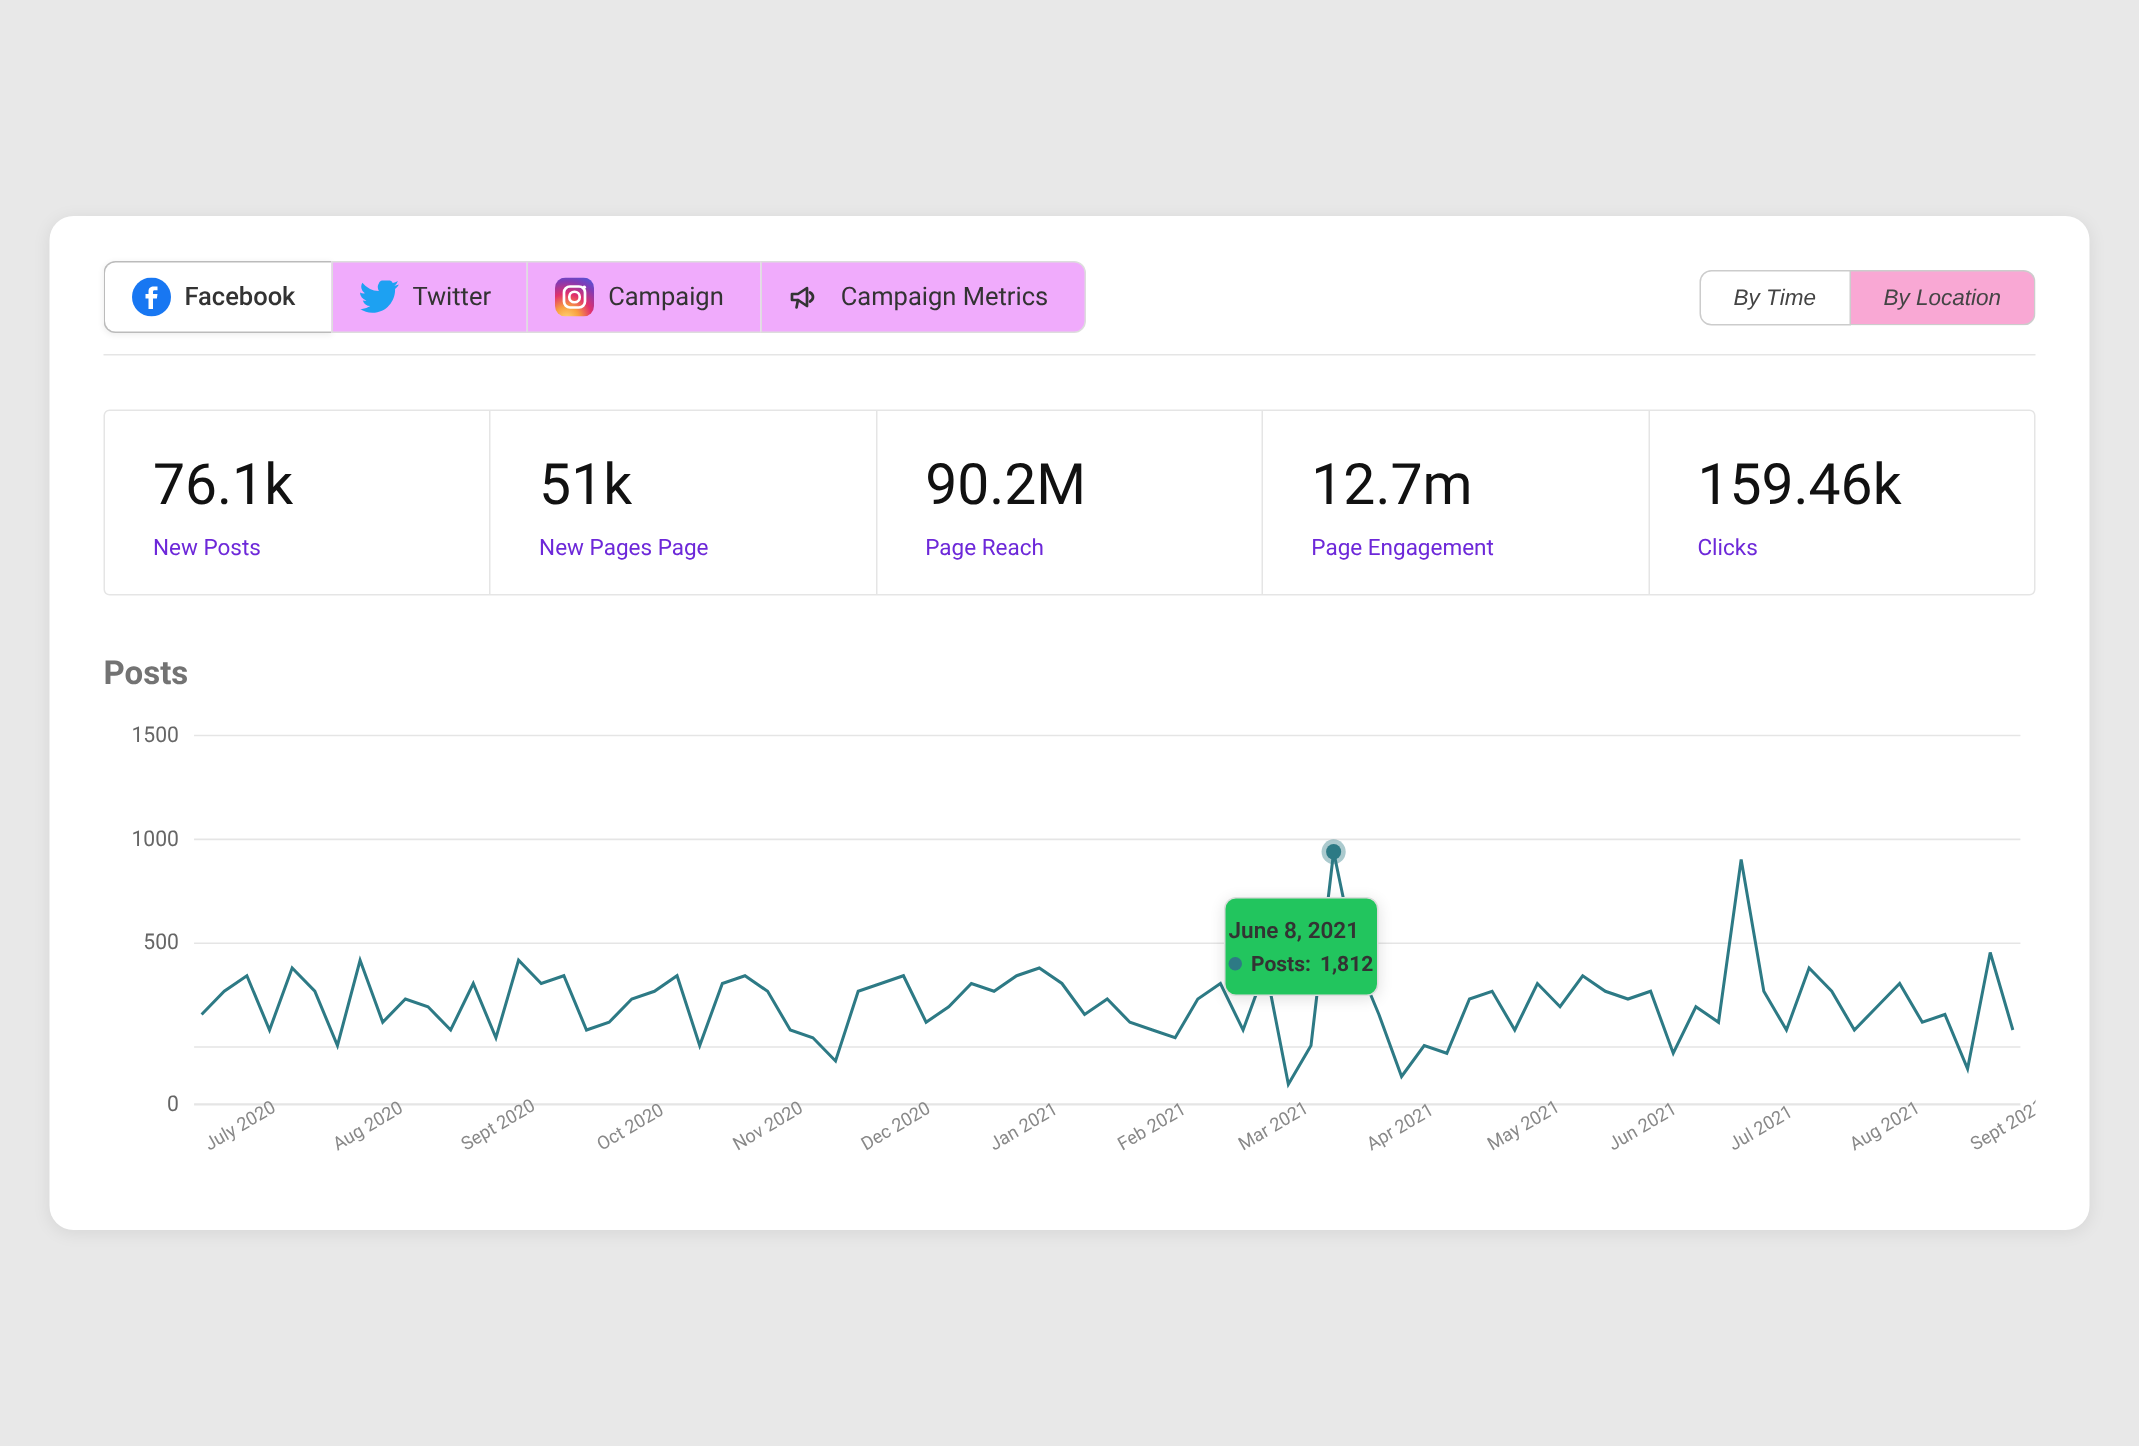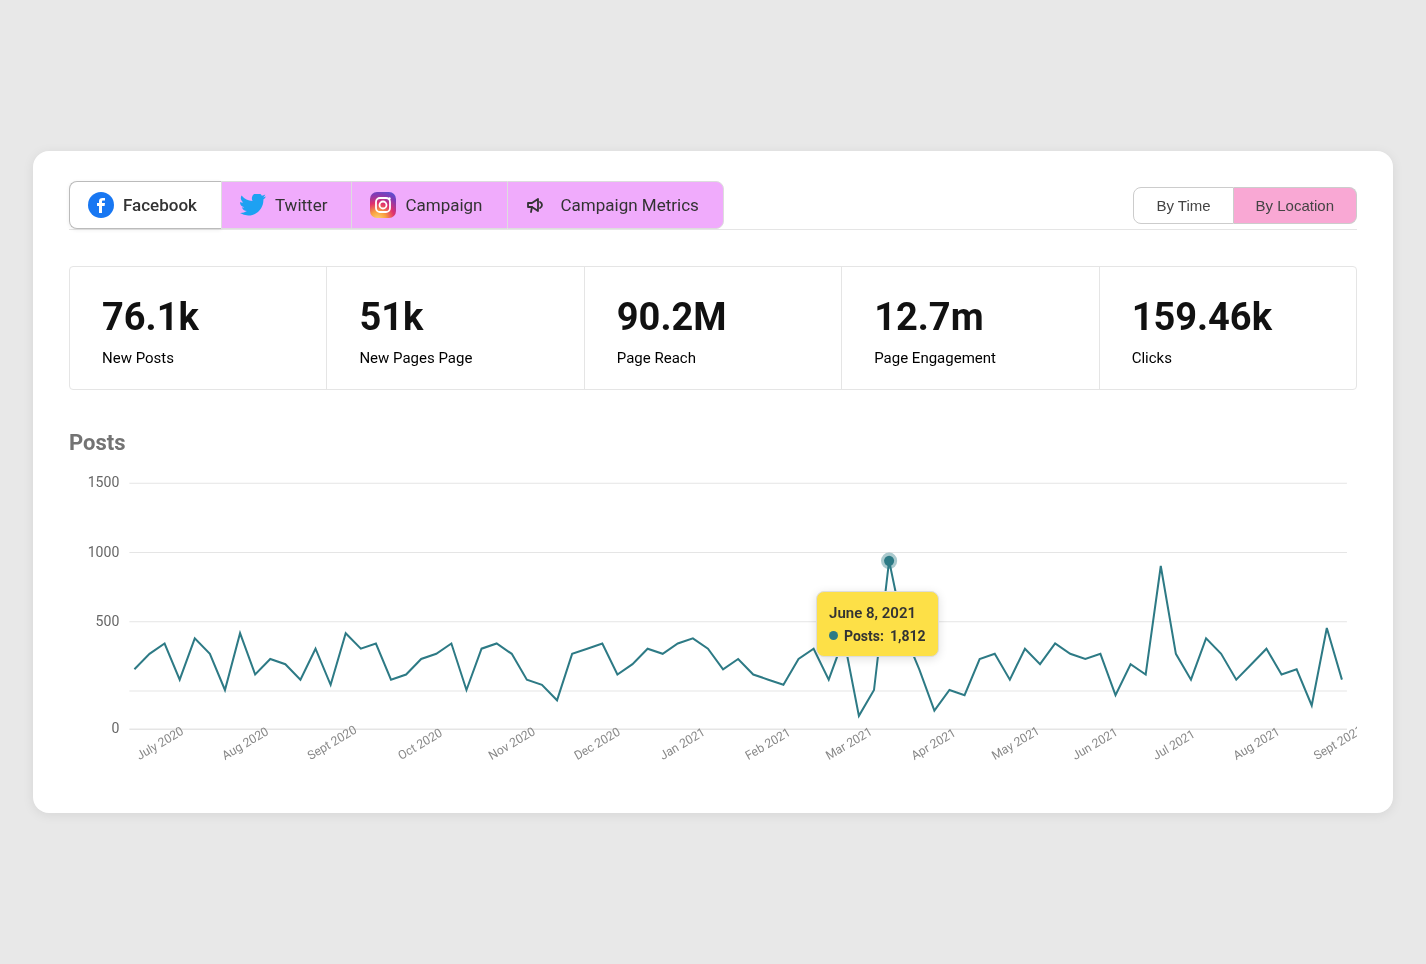--- a/index.html
+++ b/index.html
@@ -19,20 +19,21 @@
       width: 1360px;
       max-width: 100%;
       box-shadow: 0 2px 12px rgba(0,0,0,0.08);
     }
     
     .top-nav {
       display: flex;
       align-items: center;
       justify-content: space-between;
       border-bottom: 1px solid #e5e5e5;
+      padding-bottom: 14px;
       margin-bottom: 36px;
     }
     .nav-tabs {
       display: flex;
       gap: 0;
     }
     .nav-tab {
       display: flex;
       align-items: center;
       gap: 9px;
@@ -57,47 +58,48 @@
       display: flex;
       gap: 0;
     }
     .toggle-btn {
       padding: 9px 22px;
       border: 1px solid #ccc;
       cursor: pointer;
       font-size: 15px;
       background: #fff;
       color: #444;
+      font-style: italic;
     }
     .toggle-btn:first-child { border-radius: 8px 0 0 8px; }
     .toggle-btn:last-child { border-radius: 0 8px 8px 0; border-left: none; }
     .toggle-btn.active { background: #f9a8d4; font-weight: 500; }
 
     
     .metrics-row {
       display: flex;
       border: 1px solid #e5e5e5;
       border-radius: 4px;
       margin-bottom: 40px;
     }
     .metric-item {
       flex: 1;
       padding: 28px 32px 22px 32px;
       border-right: 1px solid #e5e5e5;
     }
     .metric-item:last-child { border-right: none; }
     .metric-value {
       font-size: 38px;
-      font-weight: 700;
+      font-weight: 400;
       color: #111;
       margin-bottom: 10px;
     }
     .metric-label {
       font-size: 15px;
-      color: #000000;
+      color: #6d28d9;
     }
 
     
     .chart-section { }
     .chart-title {
       font-size: 22px;
       font-weight: 700;
       color: #737373;
       margin-bottom: 18px;
     }
@@ -106,24 +108,24 @@
       width: 100%;
       height: 310px;
     }
     .chart-svg {
       width: 100%;
       height: 100%;
     }
     
     .tooltip-box {
       position: absolute;
-      background: #fde047;
+      background: #22c55e;
       border: 1px solid #ddd;
       border-radius: 8px;
-      padding: 12px 12px;
+      padding: 12px 2px;
       box-shadow: 0 2px 10px rgba(0,0,0,0.12);
       pointer-events: none;
       font-size: 14px;
       color: #333;
       left: 58%;
       top: 38%;
     }
     .tooltip-date {
       font-weight: 600;
       margin-bottom: 6px;

